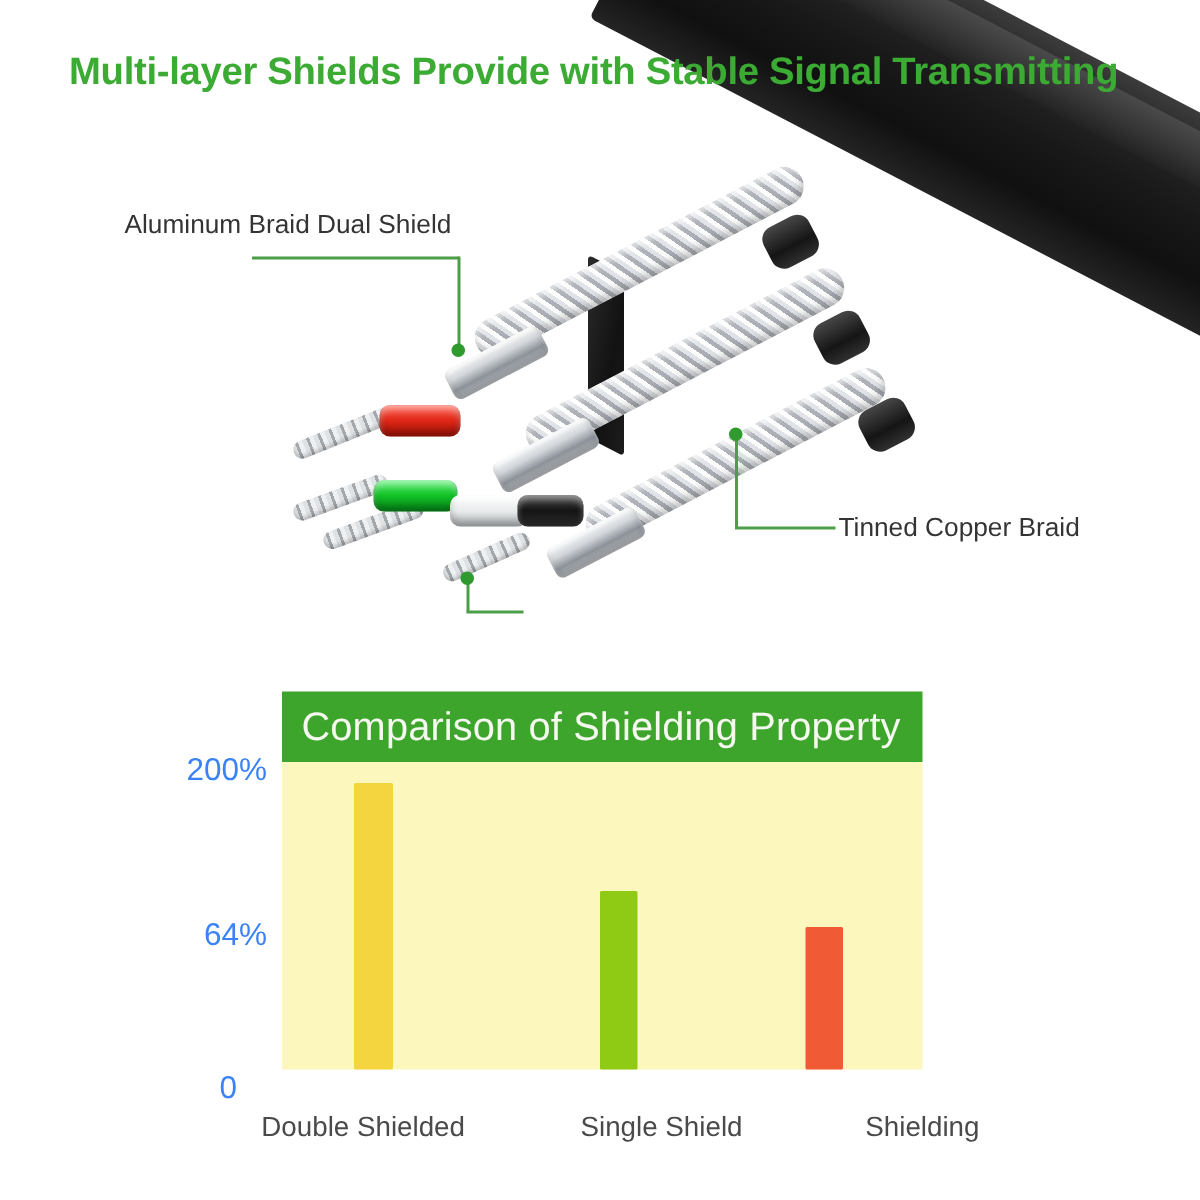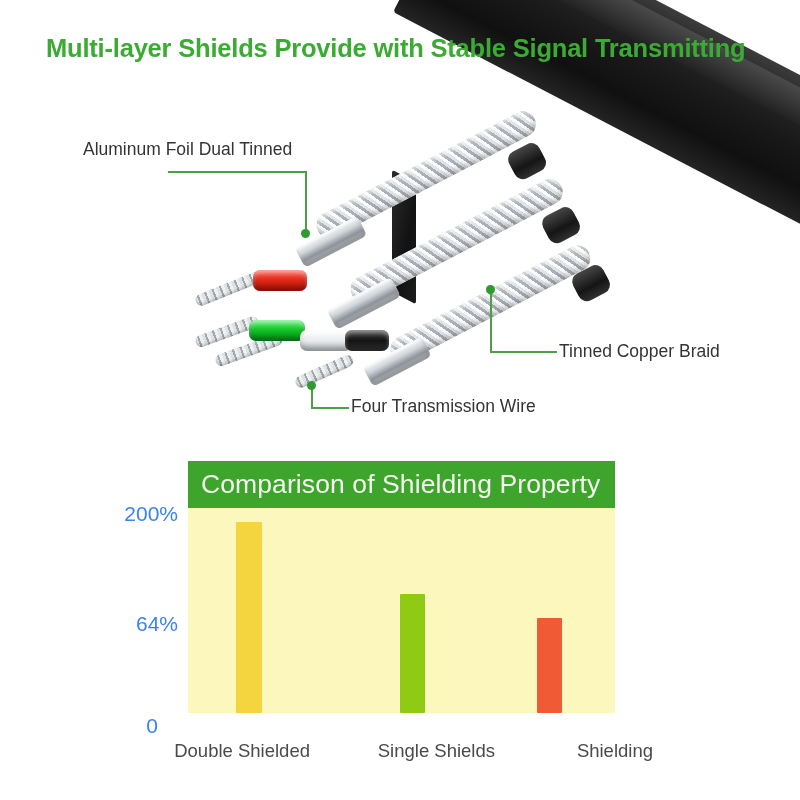--- a/index.html
+++ b/index.html
@@ -168,49 +168,48 @@
     <div class="barrel r"></div>
     <div class="barrel g"></div>
     <div class="barrel k"></div>
 
     <div class="sleeve red"></div>
     <div class="sleeve green"></div>
     <div class="sleeve white"></div>
     <div class="sleeve blk2"></div>
   </div>
 
-  <div class="callout-text" style="left:83px;top:139px;">Aluminum Foil Dual Tinned</div>
+  <div class="callout-text" style="left:83px;top:139px;">Aluminum Braid Dual Shield</div>
   <div class="lead h" style="left:168px;top:171px;width:138px;"></div>
   <div class="lead v" style="left:305px;top:171px;height:62px;"></div>
   <div class="dot" style="left:301px;top:229px;"></div>
 
   <div class="dot" style="left:486px;top:285px;"></div>
   <div class="lead v" style="left:490px;top:291px;height:61px;"></div>
   <div class="lead h" style="left:490px;top:351px;width:67px;"></div>
   <div class="callout-text" style="left:559px;top:341px;">Tinned Copper Braid</div>
 
   <div class="dot" style="left:307px;top:381px;"></div>
   <div class="lead v" style="left:311px;top:387px;height:21px;"></div>
   <div class="lead h" style="left:311px;top:407px;width:38px;"></div>
-  <div class="callout-text" style="left:351px;top:396px;">Four Transmission Wire</div>
 
   <div class="chart">
 
     <div class="chart-header" style="background: rgb(62, 165, 44);">
       <span style="color: rgb(244, 248, 238);">Comparison of Shielding Property</span>
     </div>
 
     <div class="ytick" style="left:58px;top:62px;width:120px;">200%</div>
     <div class="ytick" style="left:58px;top:172px;width:120px;">64%</div>
     <div class="ytick" style="left:58px;top:274px;width:100px;">0</div>
 
     <div class="plot" style="background: rgb(252, 248, 189);">
       <div class="bar" id="bar0" style="left: 48px; width: 26px; height: 190.698px; background: rgb(245, 213, 63);"></div>
       <div class="bar" id="bar1" style="left: 212px; width: 25px; height: 119.186px; background: rgb(143, 203, 21);"></div>
       <div class="bar" id="bar2" style="left: 349px; width: 25px; height: 95.3488px; background: rgb(240, 90, 53);"></div>
     </div>
 
     <div class="xtick" style="left:120px;top:300px;width:190px;">Double Shielded</div>
-    <div class="xtick" style="left:305px;top:300px;width:190px;">Single Shields</div>
+    <div class="xtick" style="left:305px;top:300px;width:190px;">Single Shield</div>
     <div class="xtick" style="left:463px;top:300px;width:190px;">Shielding</div>
   </div>
 
 </div>
 
 </body></html>

